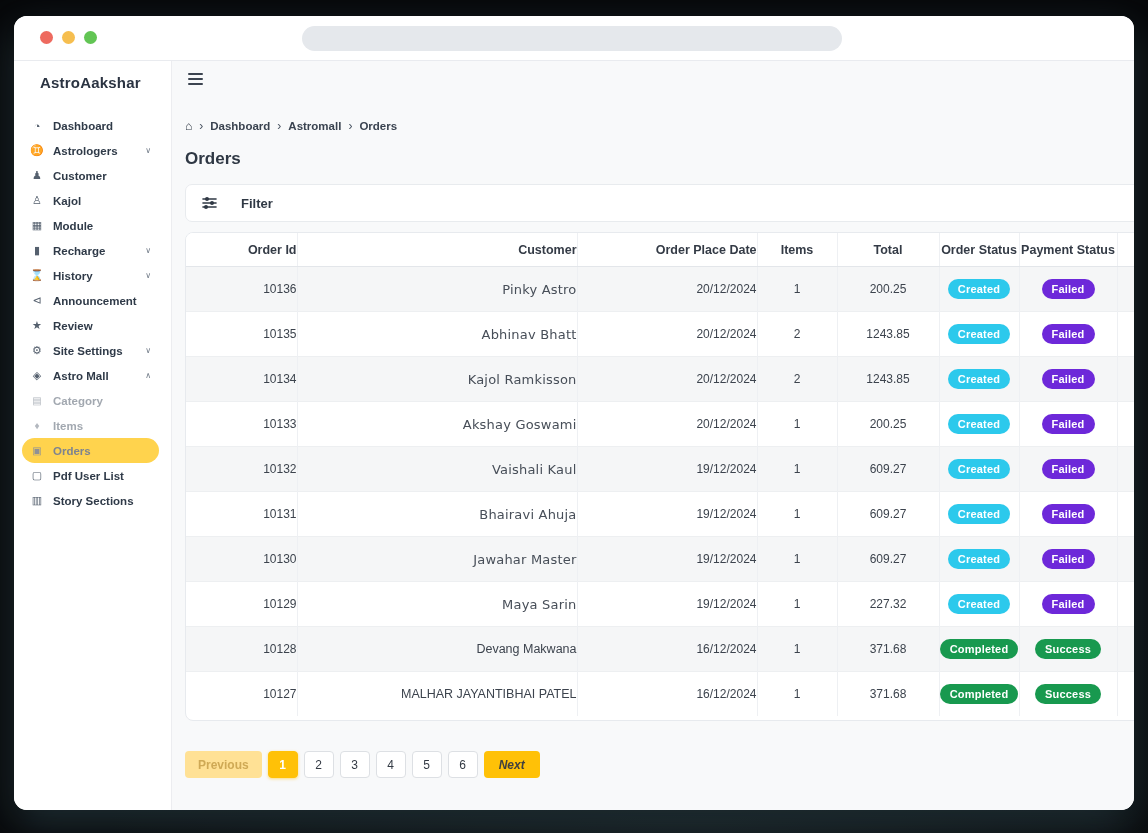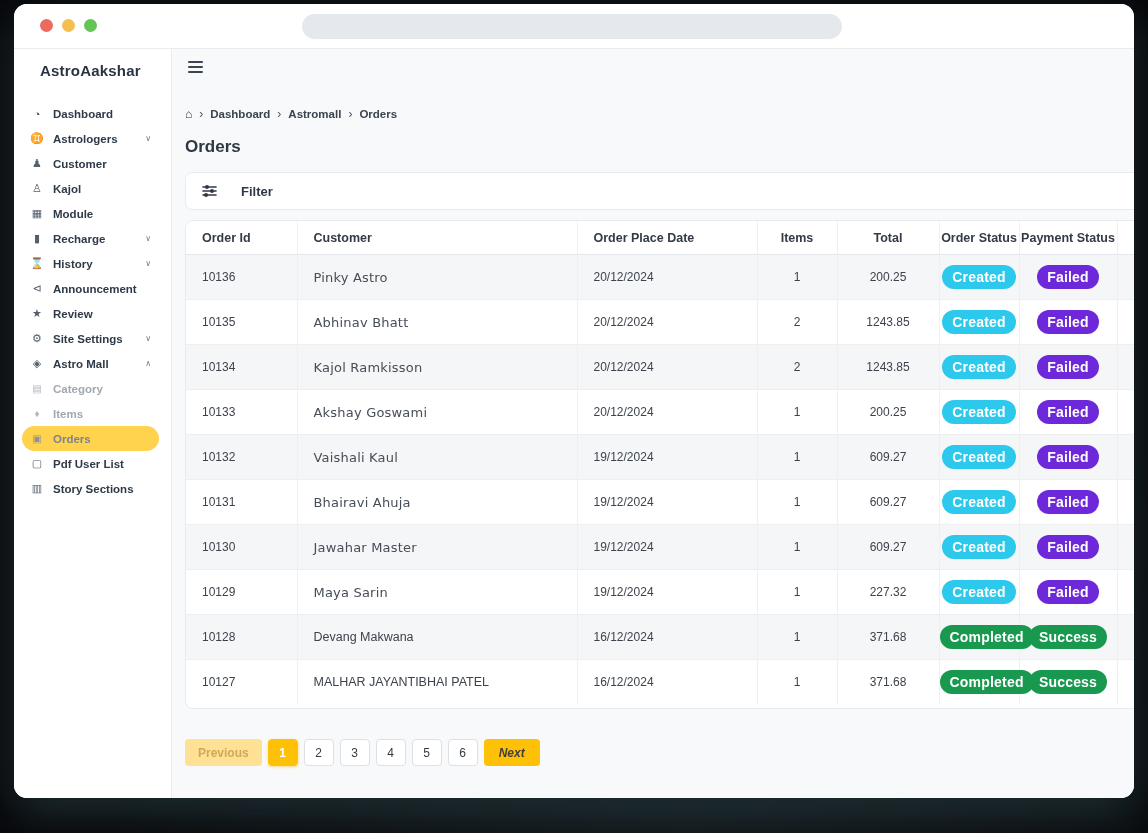--- a/index.html
+++ b/index.html
@@ -1,19 +1,19 @@
 <!DOCTYPE html>
 <html><head>
 <meta charset="utf-8">
 <style>
   html,body{margin:0;padding:0;width:1148px;height:833px;overflow:hidden;
     background:#07080a;font-family:"Liberation Sans",sans-serif;}
   .stage{position:relative;width:1148px;height:833px;
     background:radial-gradient(ellipse at 60% 90%, #12181b 0%, #07080a 60%);}
-  .window{position:absolute;left:14px;top:4px;width:1120px;height:794px;
+  .window{position:absolute;left:14px;top:16px;width:1120px;height:794px;
     background:#fff;border-radius:13px;overflow:hidden;
     box-shadow:0 14px 40px rgba(60,90,100,.5), 0 4px 18px rgba(0,0,0,.85);}
   
   .titlebar{position:relative;height:44px;background:#fff;border-bottom:1px solid #e9ebef;}
   .traffic-lights{position:absolute;left:26px;top:15px;display:flex;gap:9px;}
   .tl{width:13px;height:13px;border-radius:50%;display:inline-block;}
   .tl.red{background:#ee6a5f;}.tl.yellow{background:#f6be4f;}.tl.green{background:#62c554;}
   .url-pill{position:absolute;left:288px;top:10px;width:540px;height:25px;border-radius:13px;background:#e5e8ec;}
   
   .app{display:flex;height:749px;}
@@ -43,30 +43,30 @@
   .filter-card{margin-top:15px;width:978px;height:38px;background:#fff;border:1px solid #e8ebee;
     border-radius:7px;display:flex;align-items:center;padding-left:16px;cursor:pointer;box-sizing:border-box;}
   .filter-label{margin-left:24px;font-size:13px;font-weight:700;color:#2f3844;}
   
   .table-card{margin-top:10px;width:980px;background:#fff;border:1px solid #e7eaee;
     border-radius:8px;overflow:hidden;box-sizing:border-box;padding-bottom:4px;}
   table{border-collapse:collapse;width:976px;table-layout:fixed;}
   th{height:33px;font-size:12.5px;font-weight:700;color:#343b46;background:#fff;
     border-bottom:1px solid #e3e6ea;padding:0;}
   td{height:44px;font-size:12px;color:#3c434d;padding:0;}
-  th.al,td.al{text-align:left;padding-left:16px;}
+  th.al,td.al{text-align:right;padding-left:16px;}
   th.ac,td.ac{text-align:center;}
   col.c-id{width:111px;}col.c-cust{width:280px;}col.c-date{width:180px;}col.c-items{width:80px;}
   col.c-total{width:102px;}col.c-ostat{width:80px;}col.c-pstat{width:98px;}col.c-extra{width:45px;}
   th+th,td+td{border-left:1px solid #eef0f3;}
   tbody tr+tr td{border-top:1px solid #edeff1;}
   tbody tr.shade{background:#f5f6f7;}
   .name-rounded{font-family:"DejaVu Sans",sans-serif;font-size:13px;color:#474e58;letter-spacing:.2px;}
   .name-plain{font-family:"Liberation Sans",sans-serif;font-size:12.5px;color:#3c434d;}
-  .badge{display:inline-block;min-width:50px;box-sizing:border-box;color:#fff;font-size:14px;
+  .badge{display:inline-block;min-width:50px;box-sizing:border-box;color:#fff;font-size:11px;
     font-weight:700;padding:4px 10px;border-radius:12px;letter-spacing:.2px;}
   .b-created{background:#2cc9ec;}
   .b-failed{background:#6d28d9;}
   .b-completed,.b-success{background:#18994f;}
   
   .pagination{margin-top:30px;width:950px;display:flex;justify-content:flex-start;gap:6px;}
   .pg{height:27px;border-radius:4px;font-size:12px;display:flex;align-items:center;
     justify-content:center;cursor:pointer;border:1px solid transparent;box-sizing:border-box;}
   .pg-prev{background:#ffe195;color:#cfa955;padding:0 12px;font-weight:600;}
   .pg-num{background:#fff;border-color:#dde0e4;color:#333a44;width:30px;}

